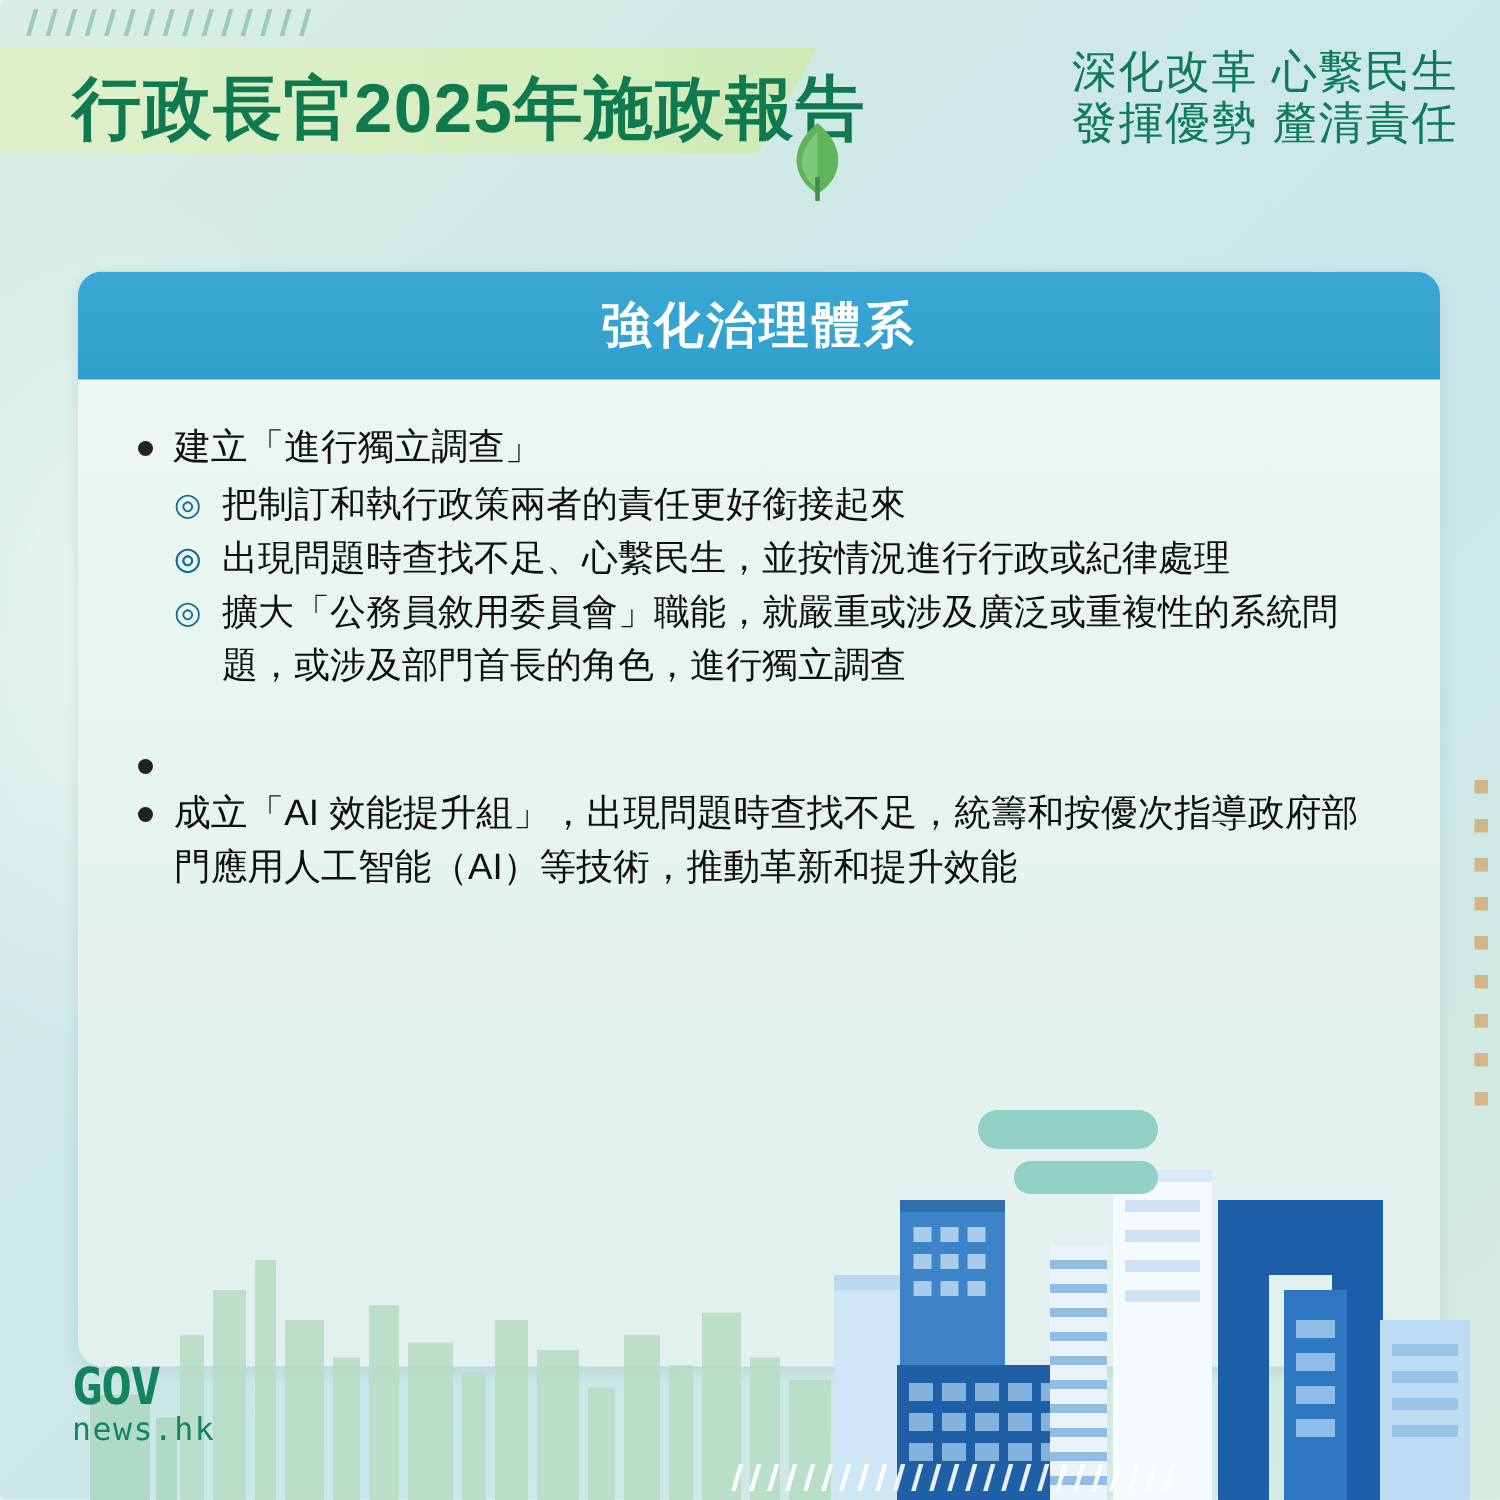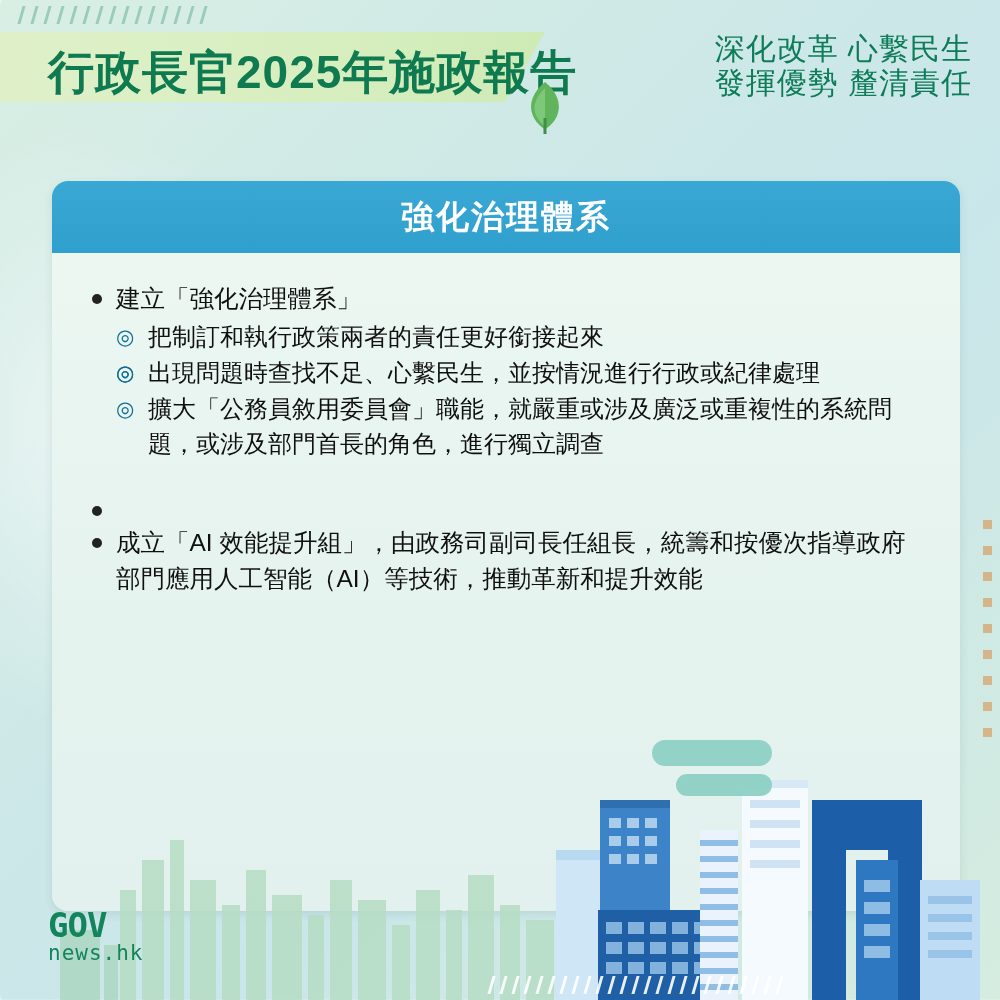--- a/index.html
+++ b/index.html
@@ -291,21 +291,21 @@
   <div class="card">
     <div class="card-header">
       <div class="card-header-title">強化治理體系</div>
     </div>
 
     <div class="card-body">
       <ul class="lv1">
 
         <li class="item1">
           <span class="b1"></span>
-          <span>建立「強化治理體系」</span>
+          <span>建立「進行獨立調查」</span>
 
           <ul class="lv2">
             <li class="item2">
               <span class="b2">◎</span>
               <span>把制訂和執行政策兩者的責任更好銜接起來</span>
             </li>
             <li class="item2">
               <span class="b2">◎</span>
             </li>
             <li class="item2">
@@ -322,21 +322,21 @@
         <div class="gap-md"></div>
 
         <li class="item1">
           <span class="b1"></span>
         </li>
 
         <div class="gap-md"></div>
 
         <li class="item1">
           <span class="b1"></span>
-          <span>成立「AI 效能提升組」，由政務司副司長任組長，統籌和按優次指導政府部門應用人工智能（AI）等技術，推動革新和提升效能</span>
+          <span>成立「AI 效能提升組」，出現問題時查找不足，統籌和按優次指導政府部門應用人工智能（AI）等技術，推動革新和提升效能</span>
         </li>
 
       </ul>
     </div>
   </div>
 
   <div class="right-dots">
     <i></i>
       <i></i>
       <i></i>

